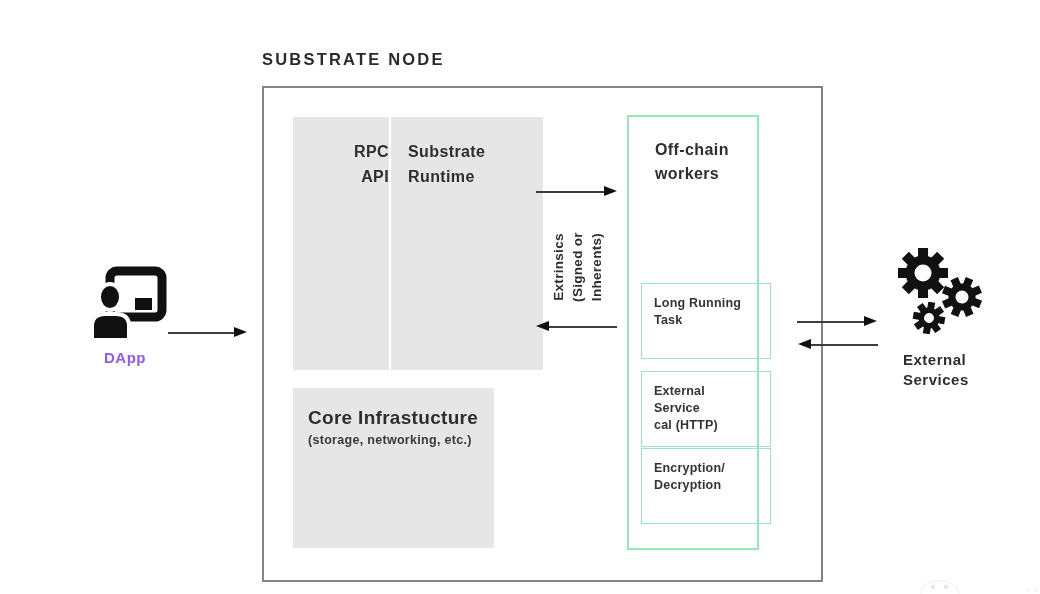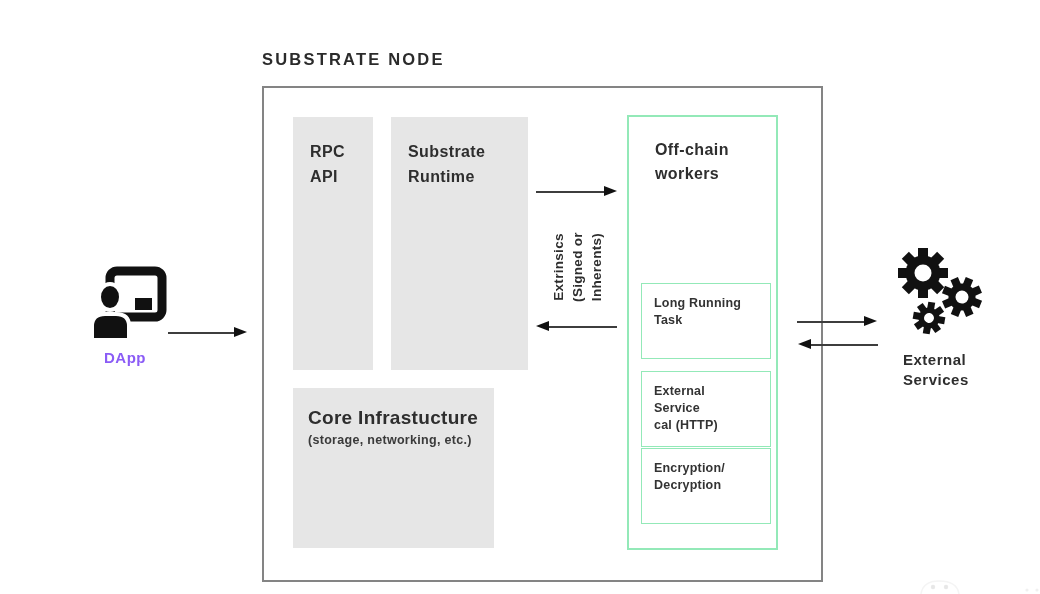--- a/index.html
+++ b/index.html
@@ -10,29 +10,29 @@
   .pre{white-space:pre-line;}
   .abs{position:absolute;}
 
   .diagram-title{
     left:262px;top:50px;font-size:16.5px;font-weight:700;letter-spacing:2.2px;color:#2b2b2b;
   }
   .node-box{
     left:262px;top:86px;width:557px;height:492px;border:2px solid #848484;background:#fff;
   }
   .gray-box{background:#e6e6e6;box-sizing:border-box;}
-  .rpc-box{left:293px;top:117px;width:80px;height:253px;padding:22px 0 0 17px;}
-  .runtime-box{left:391px;top:117px;width:137px;height:253px;padding:22px 0 0 17px;}
+  .rpc-box{left:293px;top:117px;width:96px;height:253px;padding:22px 0 0 17px;text-align:right;}
+  .runtime-box{left:391px;top:117px;width:152px;height:253px;padding:22px 0 0 17px;}
   .box-label{font-size:16px;line-height:25px;letter-spacing:.4px;color:#2e2e2e;font-weight:700;}
   .core-box{left:293px;top:388px;width:201px;height:160px;padding:19px 0 0 15px;}
   .core-title{font-size:19px;letter-spacing:.3px;font-weight:700;color:#2e2e2e;}
   .core-subtitle{font-size:12.5px;letter-spacing:.3px;margin-top:4px;color:#3a3a3a;font-weight:700;}
 
   .ocw-box{
-    left:627px;top:115px;width:151px;height:435px;border:2px solid #93e9b8;box-sizing:border-box;background:#fff;
+    left:627px;top:115px;width:132px;height:435px;border:2px solid #93e9b8;box-sizing:border-box;background:#fff;
   }
   .ocw-title{position:absolute;left:26px;top:21px;font-size:16px;line-height:24px;letter-spacing:.4px;font-weight:700;color:#2e2e2e;}
   .task-box{
     position:absolute;left:12px;width:130px;height:76px;border:1.5px solid #93e9b8;box-sizing:border-box;
     padding:11px 12px 0 12px;font-size:12.5px;line-height:17px;letter-spacing:.2px;font-weight:700;color:#333;
   }
   .task-1{top:166px;}
   .task-2{top:254px;}
   .task-3{top:331px;}
 

